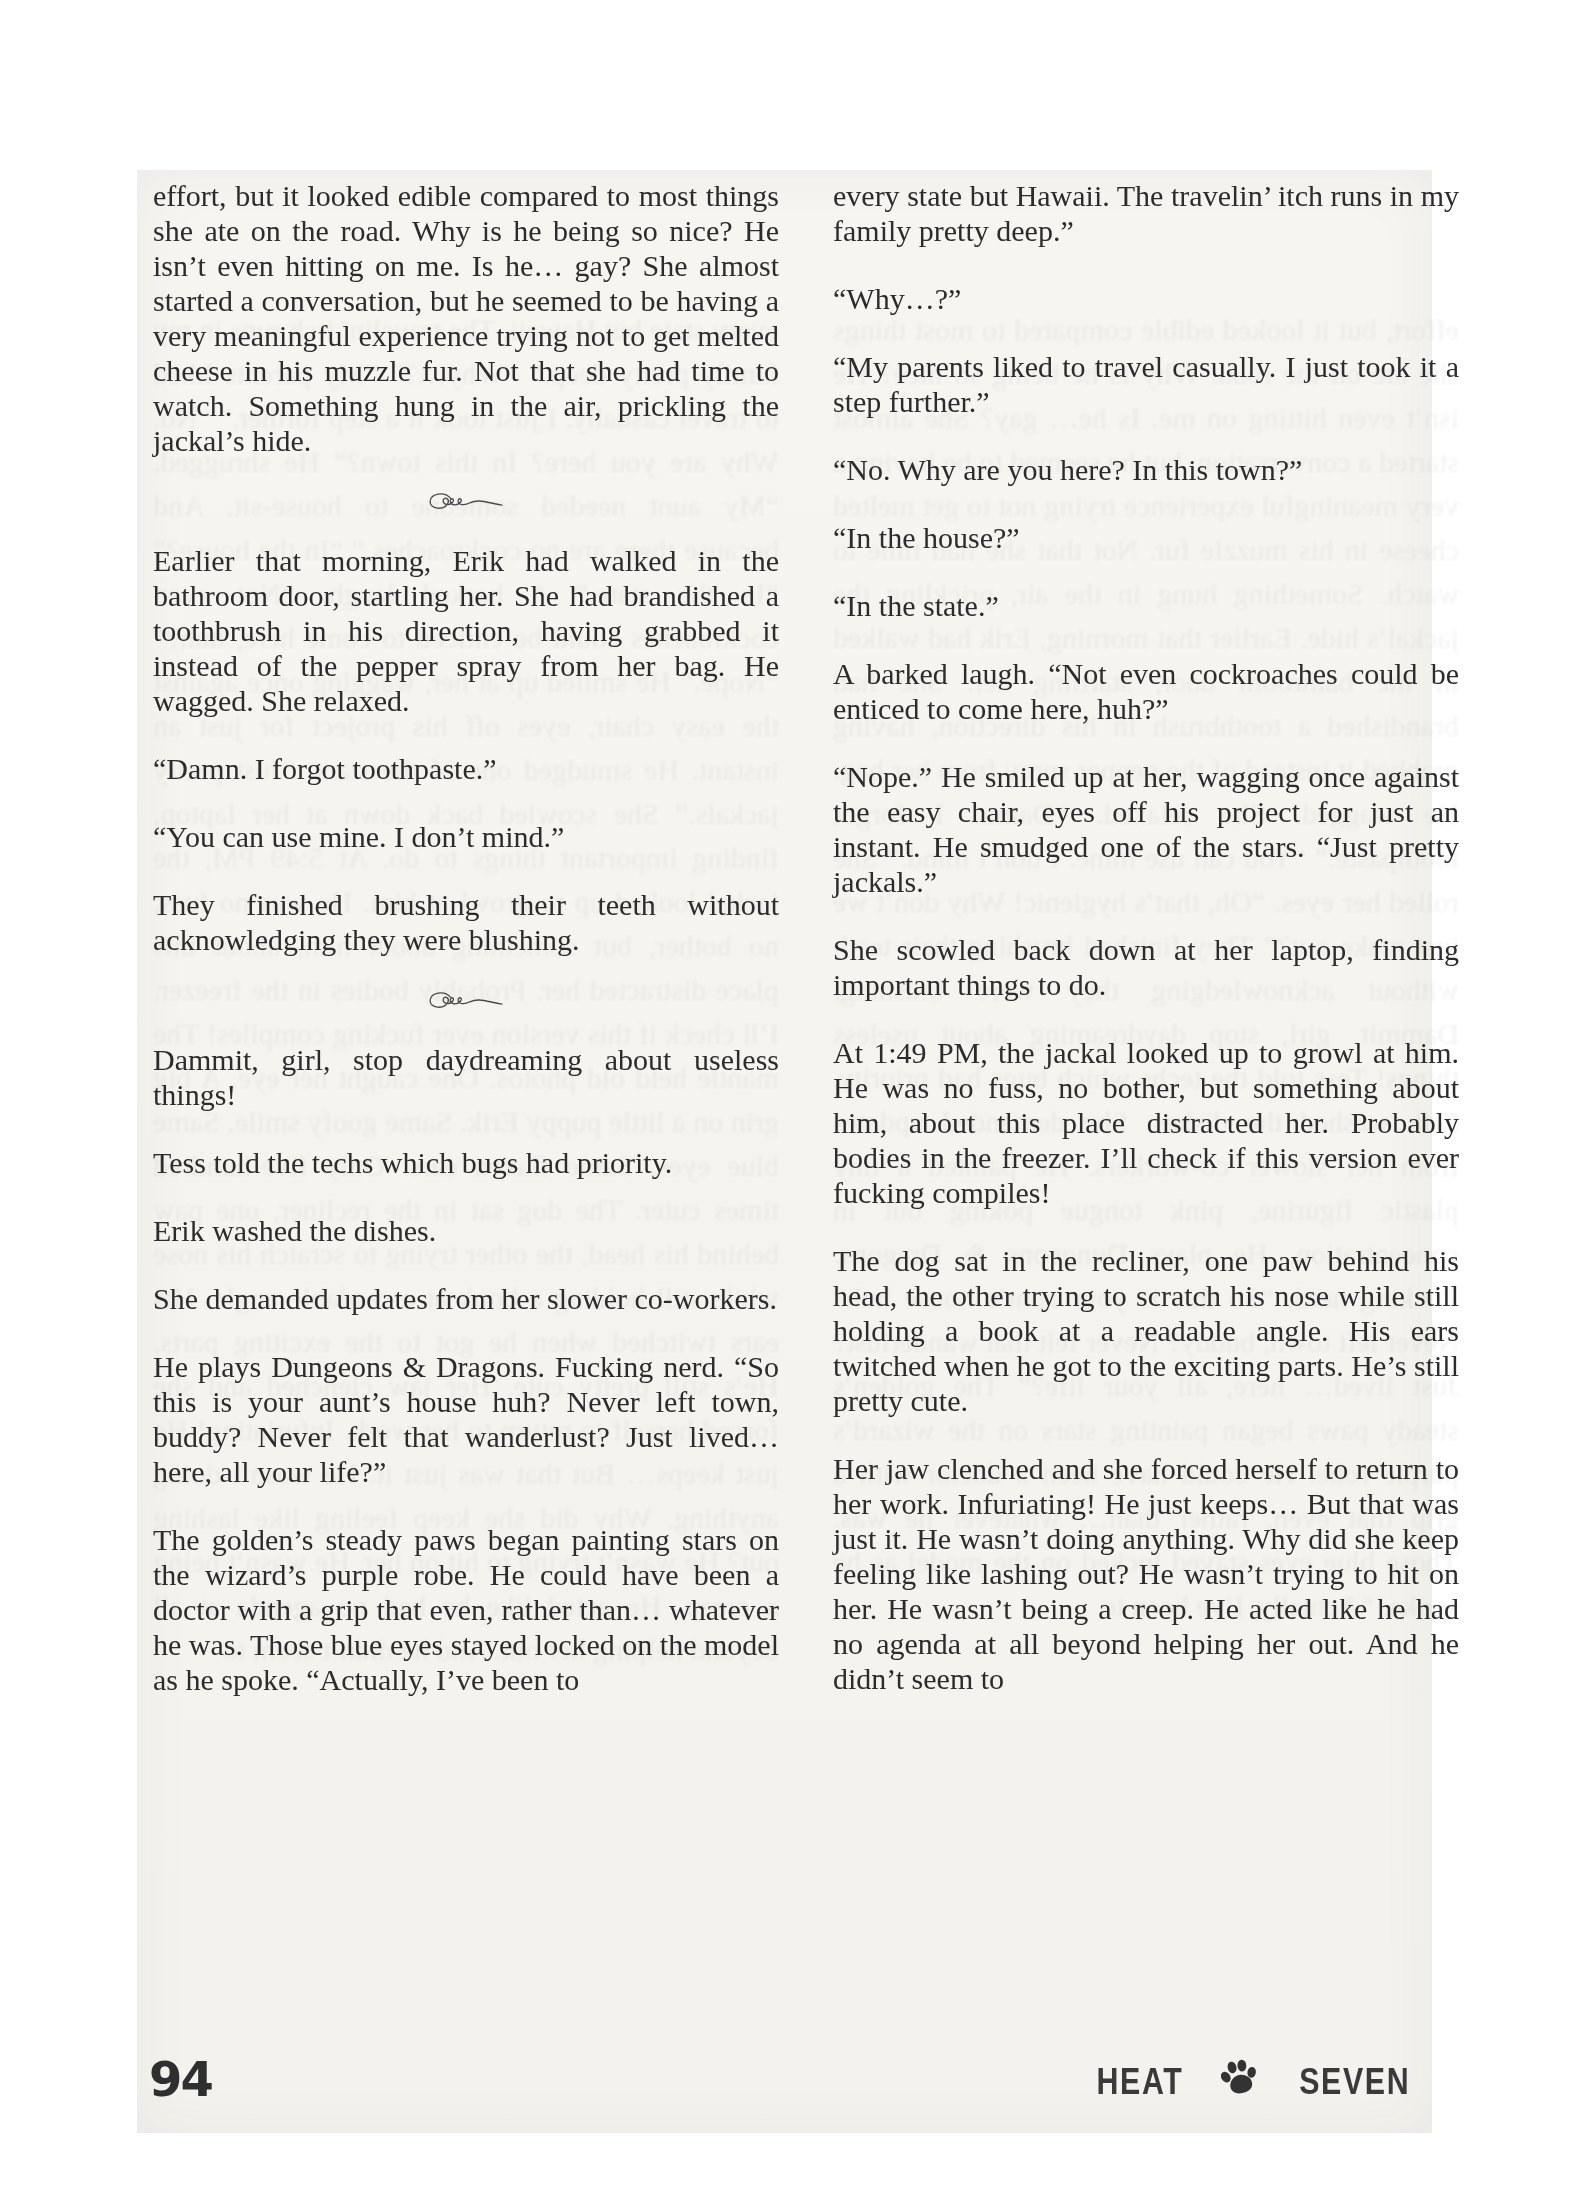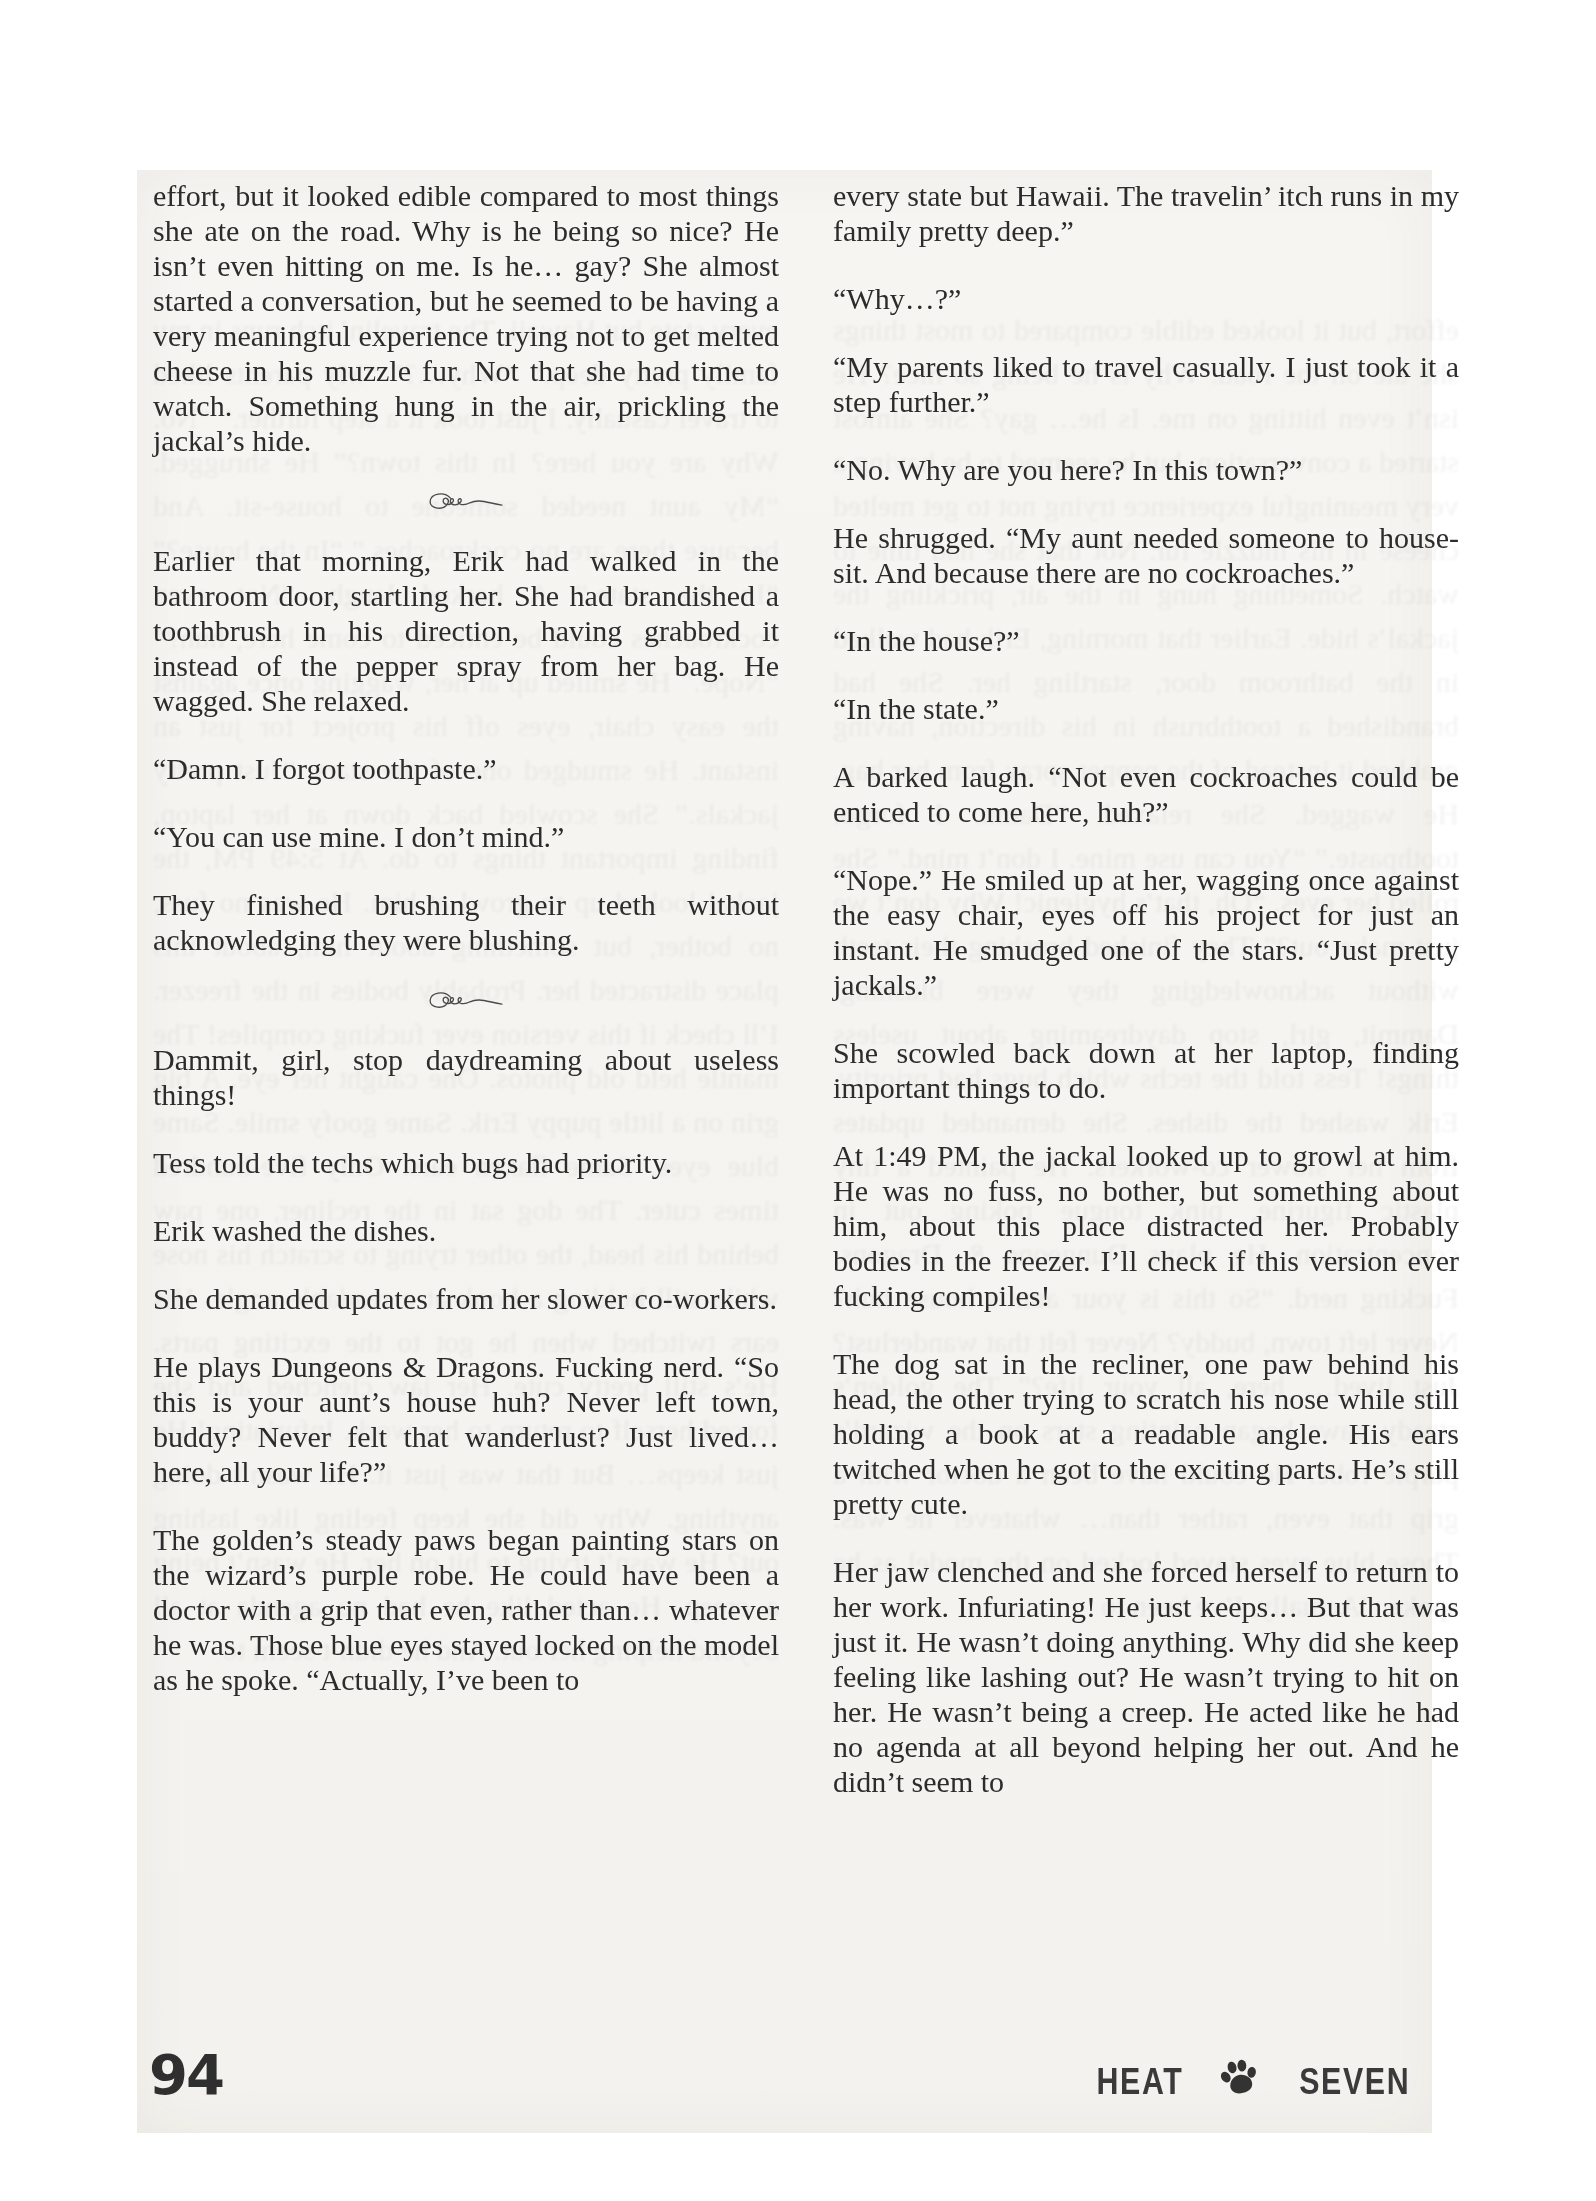--- a/index.html
+++ b/index.html
@@ -62,21 +62,21 @@
     z-index:0;
     pointer-events:none;
     user-select:none;
     overflow:hidden;
   }
   .footer-pagenum{
     position:absolute;
     left:12px;bottom:26px;
     font-family:"DejaVu Sans","Liberation Sans",sans-serif;
     font-weight:bold;
-    font-size:56px;
+    font-size:48px;
     letter-spacing:-2px;
     color:#2f2f2f;
     z-index:2;
   }
   .footer-right{
     position:absolute;
     right:10px;bottom:30px;
     display:flex;
     align-items:center;
     gap:26px;
@@ -124,21 +124,20 @@
       <p class="para">He plays Dungeons &amp; Dragons. Fucking nerd. “So this is your aunt’s house huh? Never left town, buddy? Never felt that wanderlust? Just lived… here, all your life?”</p>
       <p class="para">The golden’s steady paws began painting stars on the wizard’s purple robe. He could have been a doctor with a grip that even, rather than… whatever he was. Those blue eyes stayed locked on the model as he spoke. “Actually, I’ve been to</p>
       <div class="ghost" aria-hidden="true" style="font-size: 30px; line-height: 44px;">every state but Hawaii. The travelin’ itch runs in my family pretty deep.”   “Why…?”   “My parents liked to travel casually. I just took it a step further.”   “No. Why are you here? In this town?”   He shrugged. “My aunt needed someone to house-sit. And because there are no cockroaches.”   “In the house?”   “In the state.”   A barked laugh. “Not even cockroaches could be enticed to come here, huh?”   “Nope.” He smiled up at her, wagging once against the easy chair, eyes off his project for just an instant. He smudged one of the stars. “Just pretty jackals.”   She scowled back down at her laptop, finding important things to do.   At 5:49 PM, the jackal looked up to growl at him. He was no fuss, no bother, but something about him, about this place distracted her. Probably bodies in the freezer. I’ll check if this version ever fucking compiles!   The mantle held old photos. One caught her eye. A big grin on a little puppy Erik. Same goofy smile. Same blue eyes. Same flaxen ears. Only five-hundred times cuter.   The dog sat in the recliner, one paw behind his head, the other trying to scratch his nose while still holding a book at a readable angle. His ears twitched when he got to the exciting parts. He’s still pretty cute.   Her jaw clenched and she forced herself to return to her work. Infuriating! He just keeps… But that was just it. He wasn’t doing anything. Why did she keep feeling like lashing out? He wasn’t trying to hit on her. He wasn’t being a creep. He acted like he had no agenda at all beyond helping her out. And he didn’t seem to</div>
     </div>
 
   <div class="col col-right" id="col-right">
       <p class="para">every state but Hawaii. The travelin’ itch runs in my family pretty deep.”</p>
       <p class="para">“Why…?”</p>
       <p class="para">“My parents liked to travel casually. I just took it a step further.”</p>
       <p class="para">“No. Why are you here? In this town?”</p>
-      <p class="para">He shrugged. “My aunt needed someone to house-sit. And because there are no cockroaches.”</p>
       <p class="para">“In the house?”</p>
       <p class="para">“In the state.”</p>
       <p class="para">A barked laugh. “Not even cockroaches could be enticed to come here, huh?”</p>
       <p class="para">“Nope.” He smiled up at her, wagging once against the easy chair, eyes off his project for just an instant. He smudged one of the stars. “Just pretty jackals.”</p>
       <p class="para">She scowled back down at her laptop, finding important things to do.</p>
       <p class="para">At 1:49 PM, the jackal looked up to growl at him. He was no fuss, no bother, but something about him, about this place distracted her. Probably bodies in the freezer. I’ll check if this version ever fucking compiles!</p>
       <p class="para">The dog sat in the recliner, one paw behind his head, the other trying to scratch his nose while still holding a book at a readable angle. His ears twitched when he got to the exciting parts. He’s still pretty cute.</p>
       <p class="para">Her jaw clenched and she forced herself to return to her work. Infuriating! He just keeps… But that was just it. He wasn’t doing anything. Why did she keep feeling like lashing out? He wasn’t trying to hit on her. He wasn’t being a creep. He acted like he had no agenda at all beyond helping her out. And he didn’t seem to</p>
       <div class="ghost" aria-hidden="true" style="font-size: 30px; line-height: 44px;">effort, but it looked edible compared to most things she ate on the road. Why is he being so nice? He isn’t even hitting on me. Is he… gay? She almost started a conversation, but he seemed to be having a very meaningful experience trying not to get melted cheese in his muzzle fur. Not that she had time to watch. Something hung in the air, prickling the jackal’s hide.   Earlier that morning, Erik had walked in the bathroom door, startling her. She had brandished a toothbrush in his direction, having grabbed it instead of the pepper spray from her bag. He wagged. She relaxed.   “Damn. I forgot toothpaste.”   “You can use mine. I don’t mind.”   She rolled her eyes. “Oh, that’s hygienic! Why don’t we just make out?”   They finished brushing their teeth without acknowledging they were blushing.   Dammit, girl, stop daydreaming about useless things!   Tess told the techs which bugs had priority.   Erik washed the dishes.   She demanded updates from her slower co-workers.   He painted a tiny plastic figurine, pink tongue poking out in concentration.   He plays Dungeons &amp; Dragons. Fucking nerd. “So this is your aunt’s house huh? Never left town, buddy? Never felt that wanderlust? Just lived… here, all your life?”   The golden’s steady paws began painting stars on the wizard’s purple robe. He could have been a doctor with a grip that even, rather than… whatever he was. Those blue eyes stayed locked on the model as he spoke. “Actually, I’ve been to</div>
     </div>

